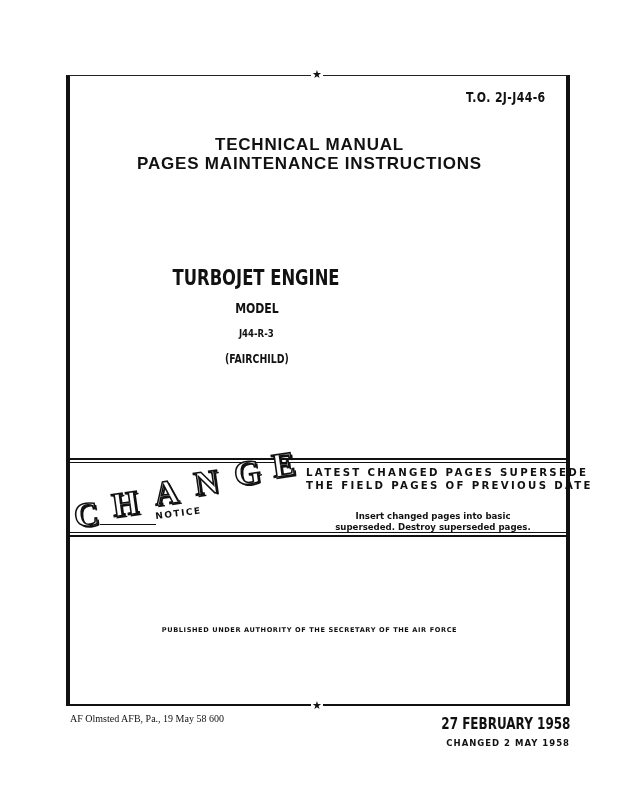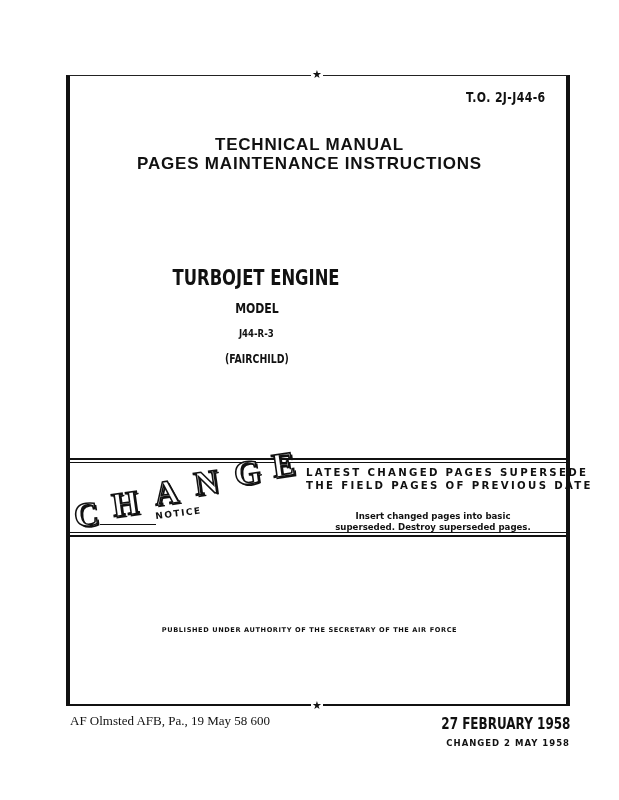--- a/index.html
+++ b/index.html
@@ -11,21 +11,21 @@
   .cond{position:absolute;left:0;width:513px;text-align:center;font-family:"DejaVu Sans",sans-serif;font-weight:bold;}
   .cond span{display:inline-block;transform:scaleX(0.78);}
   .band-line{position:absolute;left:70px;width:496px;height:2px;background:#111;}
   .change-word{position:absolute;left:72px;top:452px;width:230px;height:85px;}
   .change-letter{position:absolute;font-family:"Liberation Serif",serif;font-weight:bold;color:#fff;-webkit-text-stroke:1.6px #111;text-shadow:2px 2px 0 #111;}
   .notice{position:absolute;left:156px;top:511px;font-family:"DejaVu Sans",sans-serif;font-weight:bold;font-size:9px;letter-spacing:1.5px;transform:rotate(-7deg);transform-origin:left bottom;}
   .notice-rule{position:absolute;left:100px;top:524px;width:56px;height:1px;background:#111;}
   .latest{position:absolute;left:306px;top:466px;width:262px;font-family:"DejaVu Sans",sans-serif;font-weight:bold;font-size:10.2px;letter-spacing:2.3px;line-height:13px;white-space:nowrap;}
   .insert{position:absolute;left:306px;top:498px;width:254px;text-align:center;font-family:"DejaVu Sans",sans-serif;font-weight:bold;font-size:8.6px;line-height:11px;margin-top:13px;}
   .published{position:absolute;left:0;width:619px;top:626px;text-align:center;font-family:"DejaVu Sans",sans-serif;font-weight:bold;font-size:6.6px;letter-spacing:0.6px;}
-  .printer{position:absolute;left:70px;top:713px;font-family:"Liberation Serif",serif;font-size:13px;}
+  .printer{position:absolute;left:70px;top:713px;font-family:"Liberation Serif",serif;font-size:10px;}
   .date{position:absolute;right:49px;top:715px;text-align:right;font-family:"DejaVu Sans",sans-serif;font-weight:bold;font-size:15px;transform:scaleX(0.8);transform-origin:right top;}
   .changed{position:absolute;right:49px;top:738px;text-align:right;font-family:"DejaVu Sans",sans-serif;font-weight:bold;font-size:8.5px;letter-spacing:1px;margin-left:26px;}
 </style>
 </head>
 <body>
 
 <div class="frame"></div>
 <span class="star" style="left:311px;top:69px;">★</span>
 <span class="star" style="left:311px;top:700px;">★</span>
 

